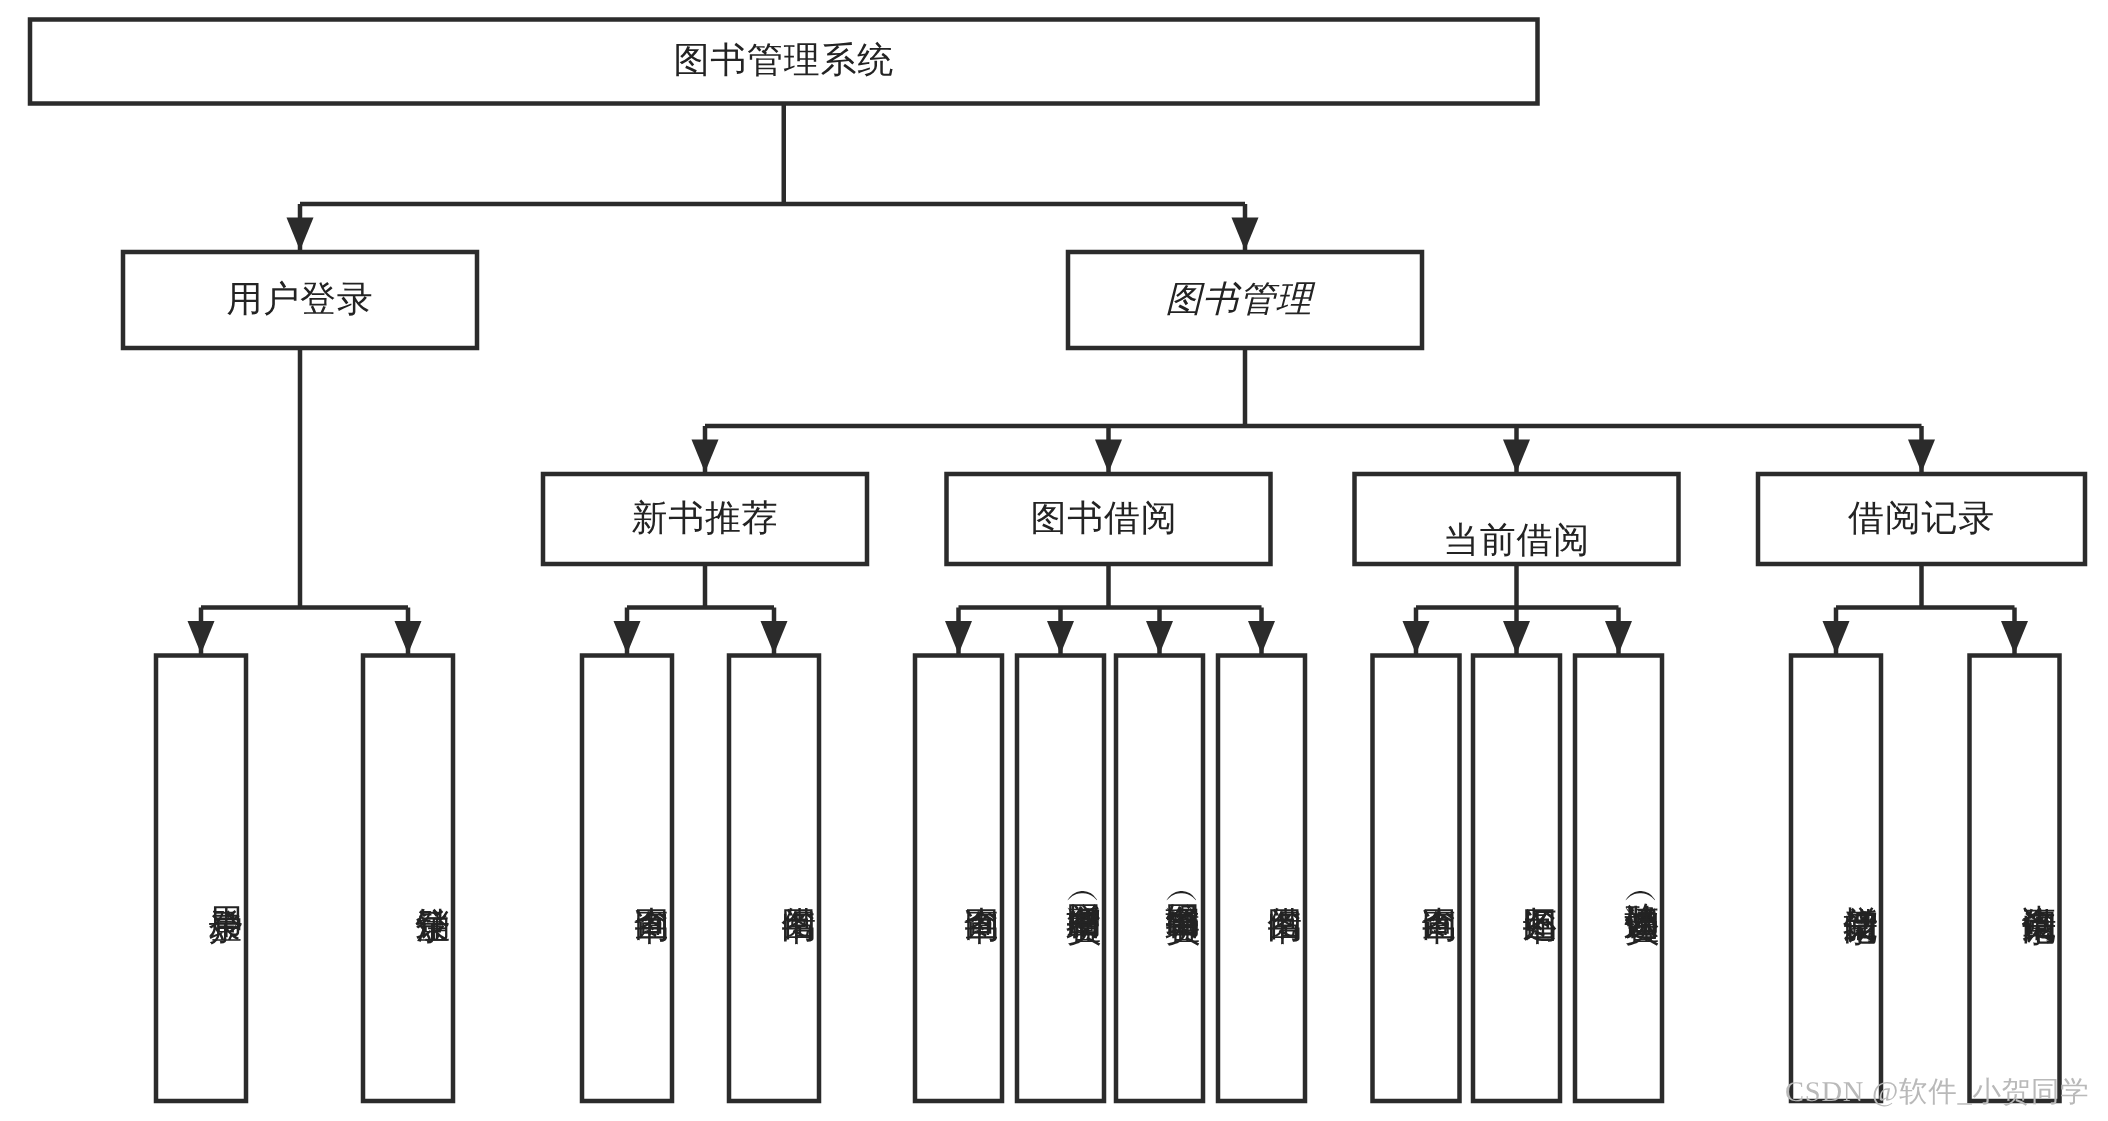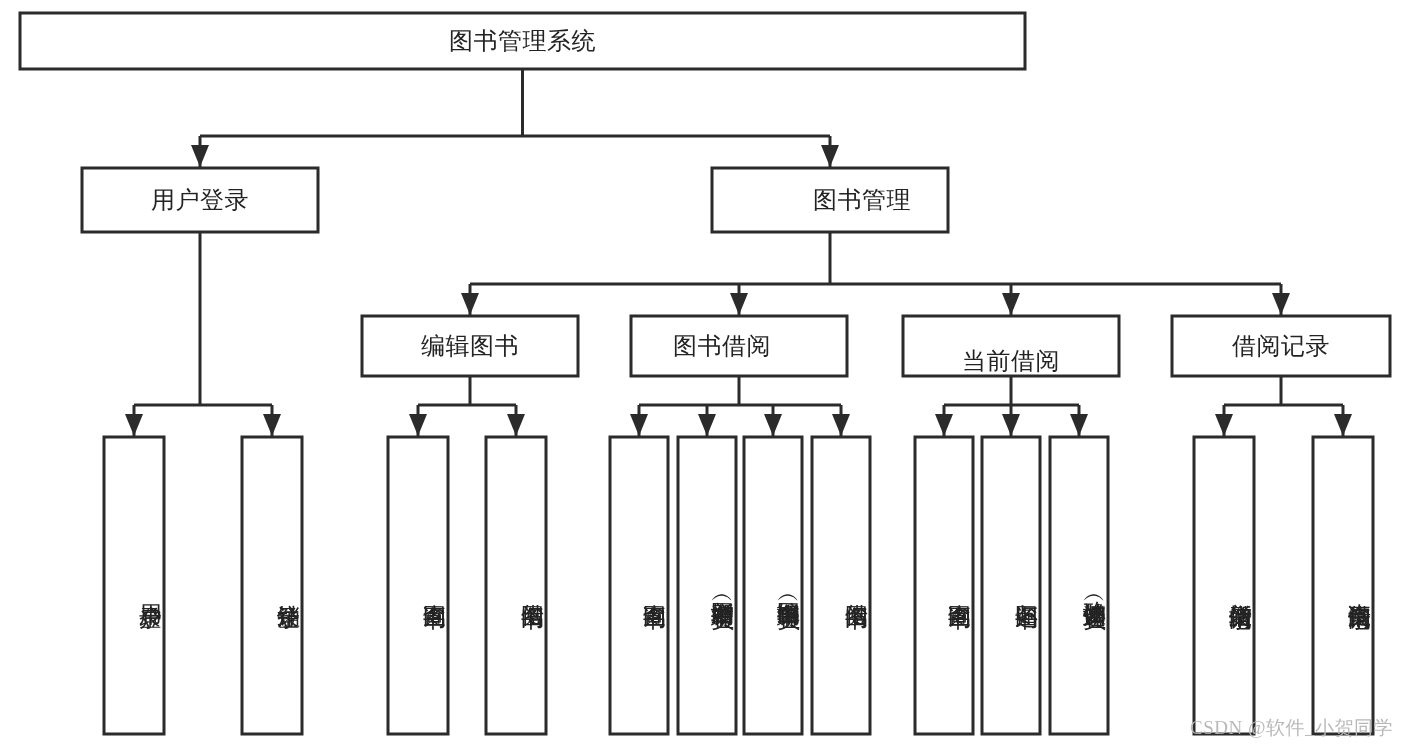--- a/index.html
+++ b/index.html
@@ -154,23 +154,23 @@
         <rect x="982" y="437" width="58" height="297" class="node-box"></rect>
         <rect x="1050" y="437" width="58" height="297" class="node-box"></rect>
         <rect x="1194" y="437" width="60" height="297" class="node-box"></rect>
         <rect x="1313" y="437" width="60" height="297" class="node-box"></rect>
       </g>
   </svg>
 
   <div id="labels">
       <div class="node-label horizontal" style="left: 20px; top: 13px; width: 1005px; height: 56px;">图书管理系统</div>
       <div class="node-label horizontal" style="left: 82px; top: 168px; width: 236px; height: 64px;">用户登录</div>
-      <div class="node-label horizontal" style="left: 744px; top: 168px; width: 236px; height: 64px;">图书管理</div>
-      <div class="node-label horizontal" style="left: 362px; top: 316px; width: 216px; height: 60px;">编辑图书</div>
-      <div class="node-label horizontal" style="left: 614px; top: 316px; width: 216px; height: 60px;">图书借阅</div>
+      <div class="node-label horizontal" style="left: 708px; top: 168px; width: 236px; height: 64px; font-style: italic;">图书管理</div>
+      <div class="node-label horizontal" style="left: 362px; top: 316px; width: 216px; height: 60px;">新书推荐</div>
+      <div class="node-label horizontal" style="left: 628px; top: 316px; width: 216px; height: 60px;">图书借阅</div>
       <div class="node-label horizontal" style="left: 903px; top: 316px; width: 216px; height: 60px; margin-top: 15px;">当前借阅</div>
       <div class="node-label horizontal" style="left: 1172px; top: 316px; width: 218px; height: 60px;">借阅记录</div>
       <div class="node-label vertical" style="left: 104px; top: 437px; width: 60px; height: 297px;">用户登录</div>
       <div class="node-label vertical" style="left: 242px; top: 437px; width: 60px; height: 297px;">注销登录</div>
       <div class="node-label vertical" style="left: 388px; top: 437px; width: 60px; height: 297px;">查询图书</div>
       <div class="node-label vertical" style="left: 486px; top: 437px; width: 60px; height: 297px;">借阅图书</div>
       <div class="node-label vertical" style="left: 610px; top: 437px; width: 58px; height: 297px;">查询图书</div>
       <div class="node-label vertical" style="left: 678px; top: 437px; width: 58px; height: 297px;">新增图书（管理员）</div>
       <div class="node-label vertical" style="left: 744px; top: 437px; width: 58px; height: 297px;">编辑图书（管理员）</div>
       <div class="node-label vertical" style="left: 812px; top: 437px; width: 58px; height: 297px;">借阅图书</div>

